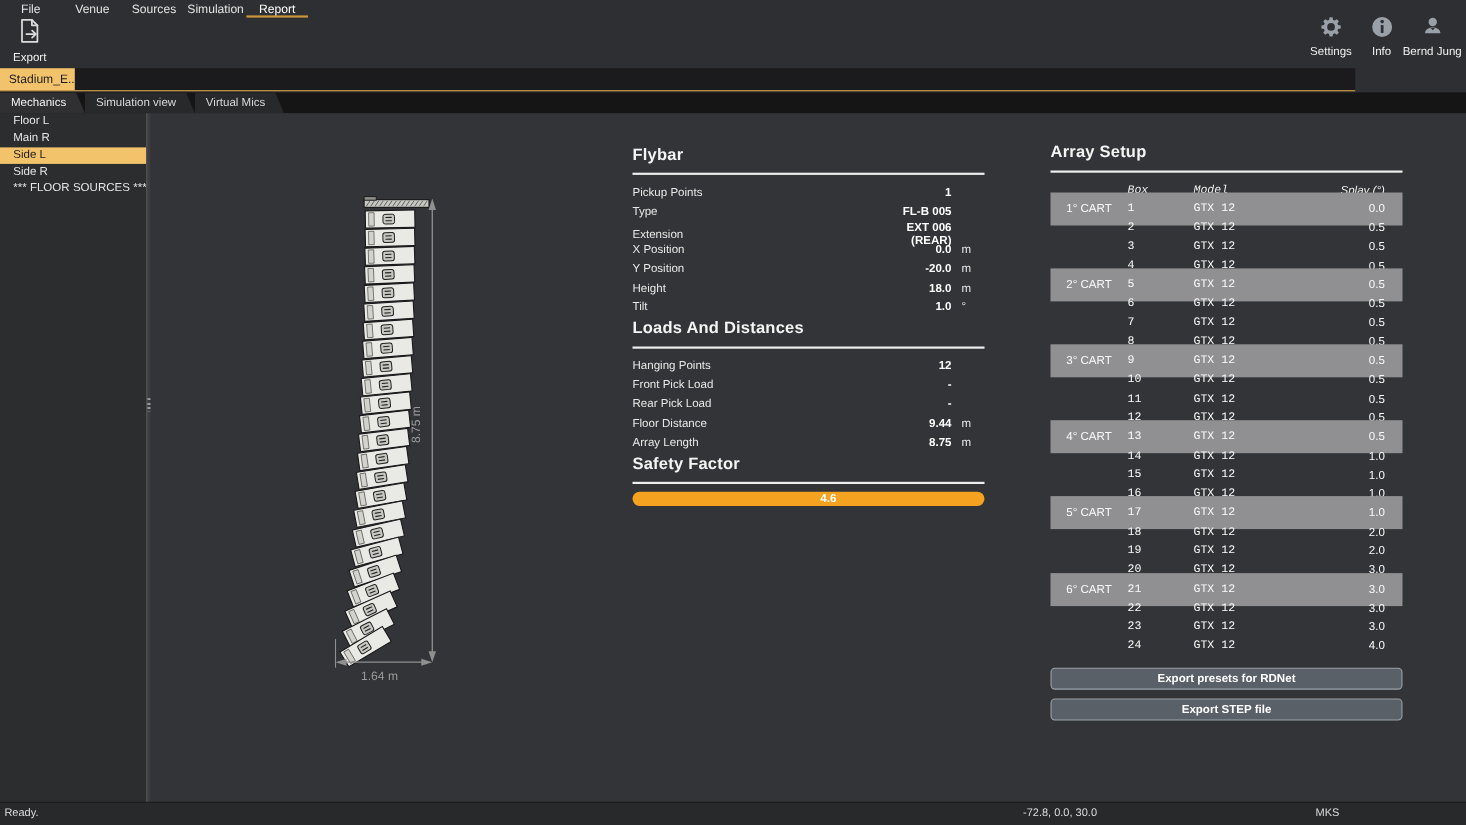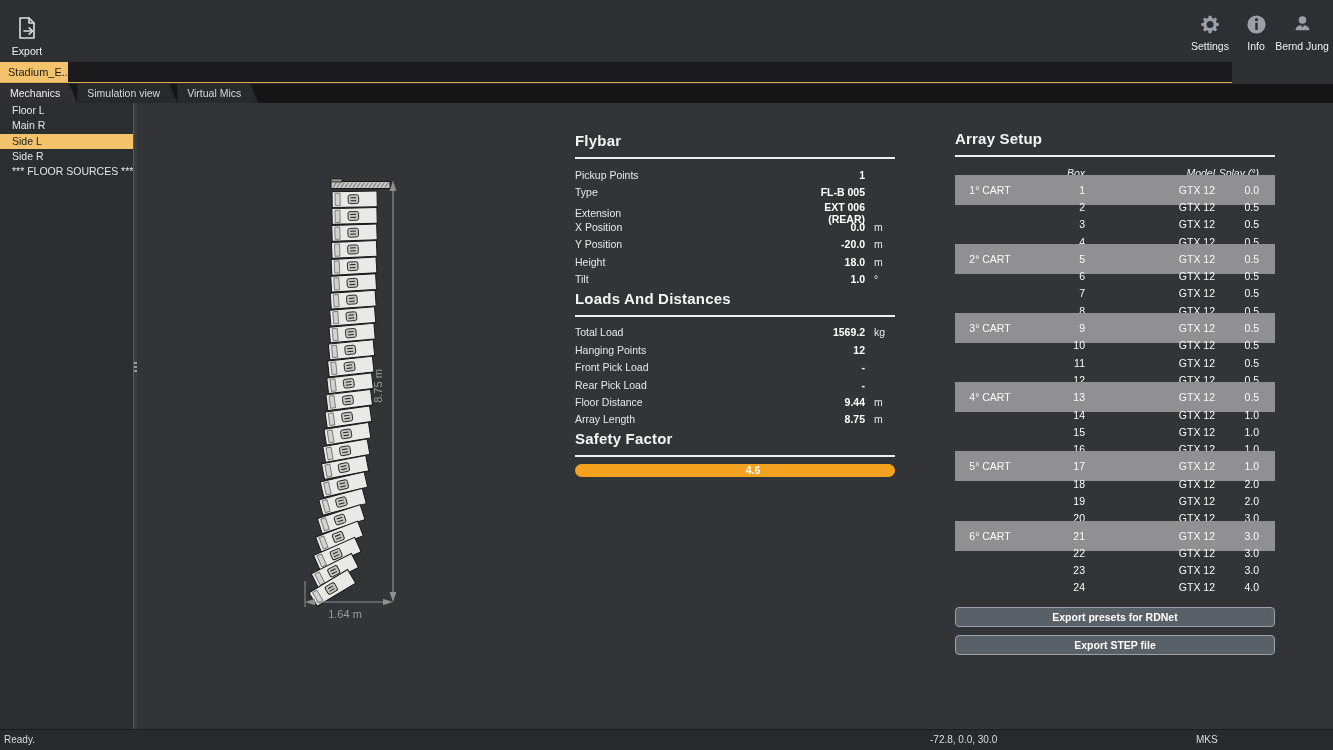--- a/index.html
+++ b/index.html
@@ -55,41 +55,48 @@
                  text-align:center; font-size:10.5px; font-weight:700; color:#ffffff;padding-left:36px; }
 
   
   .t-head { display:grid; grid-template-columns:70px 60px 130px 60px; height:17px; align-items:center;
             font-size:10.5px; font-style:italic; color:#f0f0f0; margin-top:3px; }
   .t-row { height:17.3px; display:flex; align-items:center; }
   .t-band { width:100%; height:30px; display:grid; grid-template-columns:70px 60px 130px 60px;
             align-items:center; font-size:10.5px; color:#fafafa; }
   .t-row.cart .t-band { background:#909092; }
   .c-cart { text-align:center; white-space:nowrap; }
-  .c-box, .c-model { text-align:right; }
+  .c-box, .c-model { text-align:left;font-family:Liberation Mono, monospace; }
   .c-splay { text-align:right; padding-right:16px; }
   .setup-btn { display:block; width:100%; height:20px; margin-top:8px; border-radius:4px;
                background:#5a6067; border:1px solid #9aa1a9; color:#ffffff; font-size:10.5px; font-weight:700;
                font-family:"Liberation Sans",sans-serif; cursor:pointer; }
   .setup-btn.first { margin-top:11px; }
 
   
   .statusbar { position:absolute; left:0; top:729px; width:1333px; height:21px; background:#28292b;
                border-top:1px solid #1c1c1c; font-size:10px; color:#dddddd; }
   .statusbar span { position:absolute; top:0; line-height:20px; }
   .sb-msg { left:4px; }
   .sb-coords { left:930px; }
   .sb-units { left:1196px; }
 </style>
 </head>
 <body>
 
 <div id="app">
 
   <div class="toolbar">
+    <div class="menubar">
+        <div class="menu-item">File</div>
+        <div class="menu-item">Venue</div>
+        <div class="menu-item">Sources</div>
+        <div class="menu-item">Simulation</div>
+        <div class="menu-item active">Report</div>
+      </div>
 
     <div class="export-btn">
       <svg width="22" height="24" viewBox="0 0 22 24" fill="none" stroke="#dcdcdc" stroke-width="1.6" stroke-linejoin="round" stroke-linecap="round">
         <path d="M4 2 h9 l5 5 v15 h-14 z"></path>
         <path d="M13 2 v5 h5"></path>
         <path d="M8 15 h8"></path>
         <path d="M13.2 11.8 l3.4 3.2 -3.4 3.2"></path>
       </svg>
       <div class="tool-label">Export</div>
     </div>
@@ -377,25 +384,20 @@
             <div class="d-label">Tilt</div>
             <div class="d-val">1.0</div>
             <div class="d-unit">°</div>
           </div>
         </div>
     </section>
     <section>
       <h2>Loads And Distances</h2>
       <div id="loads-rows">
           <div class="d-row">
-            <div class="d-label">Total Load</div>
-            <div class="d-val">1569.2</div>
-            <div class="d-unit">kg</div>
-          </div>
-          <div class="d-row">
             <div class="d-label">Hanging Points</div>
             <div class="d-val">12</div>
             <div class="d-unit"></div>
           </div>
           <div class="d-row">
             <div class="d-label">Front Pick Load</div>
             <div class="d-val">-</div>
             <div class="d-unit"></div>
           </div>
           <div class="d-row">

